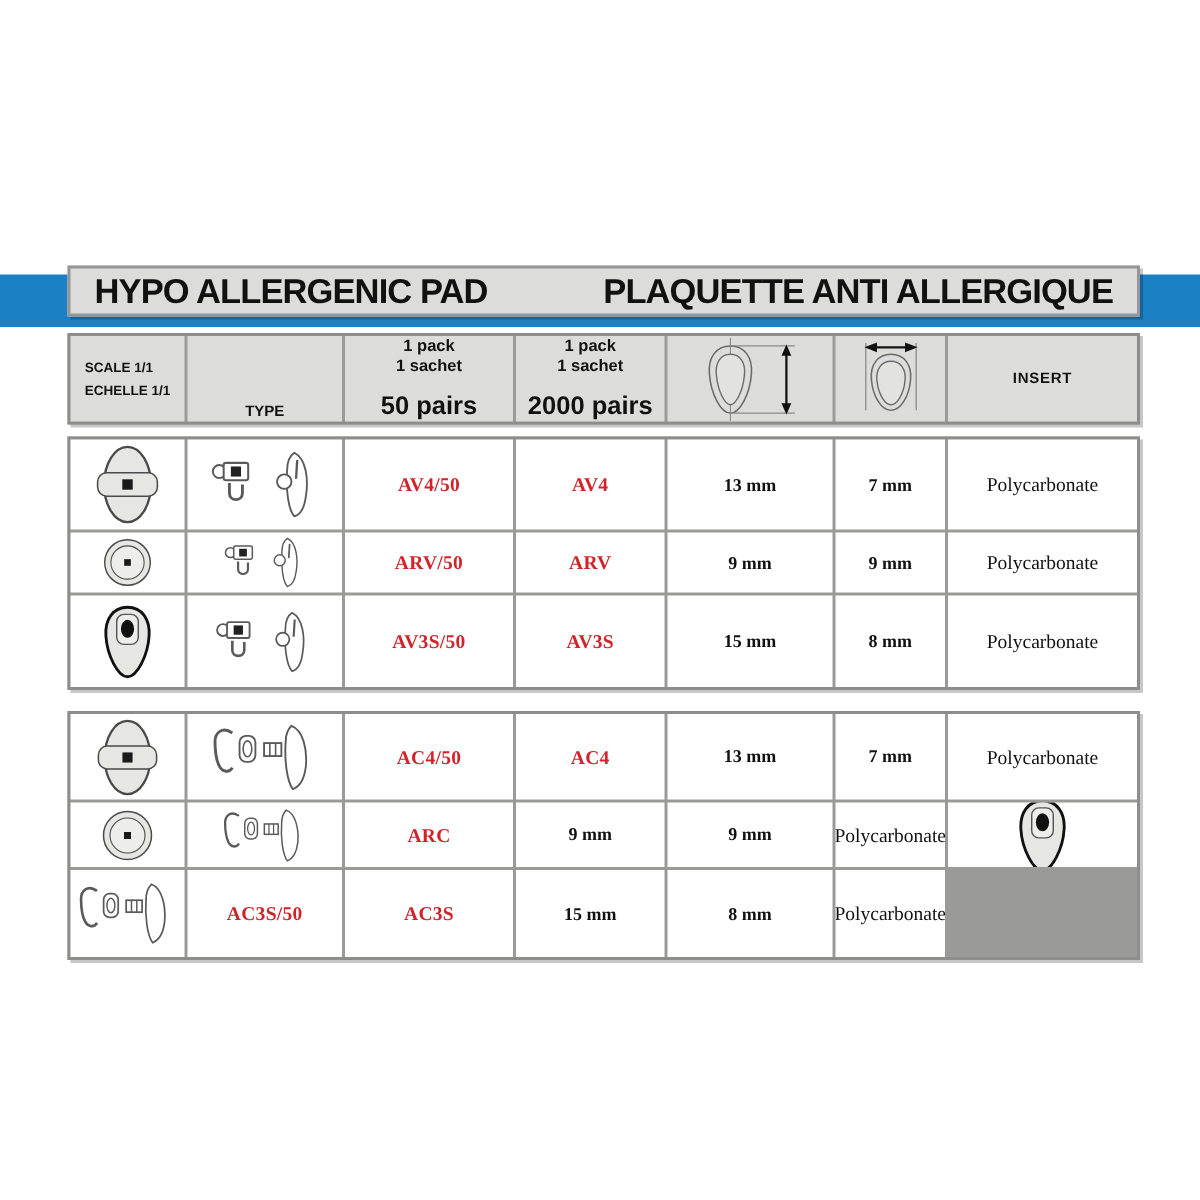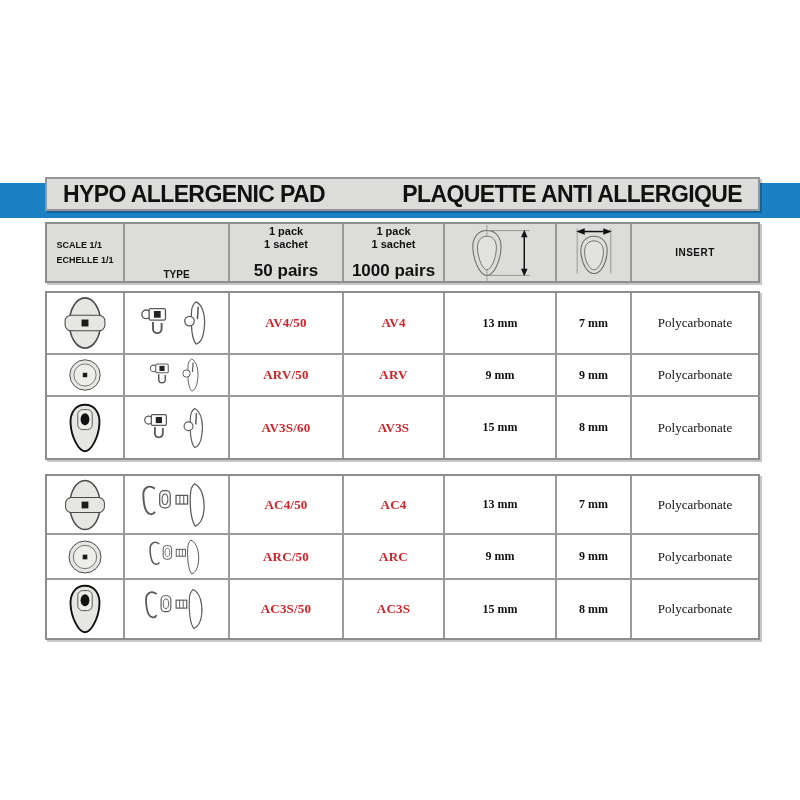--- a/index.html
+++ b/index.html
@@ -127,21 +127,21 @@
     <span class="type-label">TYPE</span>
   </div>
   <div class="hcell">
     <div class="pack-small">1 pack</div>
     <div class="pack-small">1 sachet</div>
     <div class="pack-big">50 pairs</div>
   </div>
   <div class="hcell">
     <div class="pack-small">1 pack</div>
     <div class="pack-small">1 sachet</div>
-    <div class="pack-big">1000 pairs</div>
+    <div class="pack-big">2000 pairs</div>
   </div>
   <div class="hcell">
     <svg width="96" height="56">
         <use href="#dim-height" xlink:href="#dim-height"></use>
       </svg>
   </div>
   <div class="hcell">
     <svg width="62" height="56">
         <use href="#dim-width" xlink:href="#dim-width"></use>
       </svg>
@@ -209,21 +209,21 @@
     <svg width="48" height="58">
         <use href="#pad-tear" xlink:href="#pad-tear"></use>
       </svg>
   </div>
   <div class="cell">
     <svg width="80" height="46">
         <use href="#mount-screw" xlink:href="#mount-screw"></use>
       </svg>
   </div>
   <div class="cell">
-      <span class="code-red">AV3S/60</span>
+      <span class="code-red">AV3S/50</span>
     </div>
   <div class="cell">
       <span class="code-red">AV3S</span>
     </div>
   <div class="cell">
       <span class="mm-val">15 mm</span>
     </div>
   <div class="cell">
       <span class="mm-val">8 mm</span>
     </div>
@@ -264,23 +264,20 @@
     <svg width="42" height="40">
         <use href="#pad-round" xlink:href="#pad-round"></use>
       </svg>
   </div>
   <div class="cell">
     <svg width="76" height="40">
         <use href="#mount-crimp" xlink:href="#mount-crimp"></use>
       </svg>
   </div>
   <div class="cell">
-      <span class="code-red">ARC/50</span>
-    </div>
-  <div class="cell">
       <span class="code-red">ARC</span>
     </div>
   <div class="cell">
       <span class="mm-val">9 mm</span>
     </div>
   <div class="cell">
       <span class="mm-val">9 mm</span>
     </div>
   <div class="cell">
       <span class="insert-val">Polycarbonate</span>

